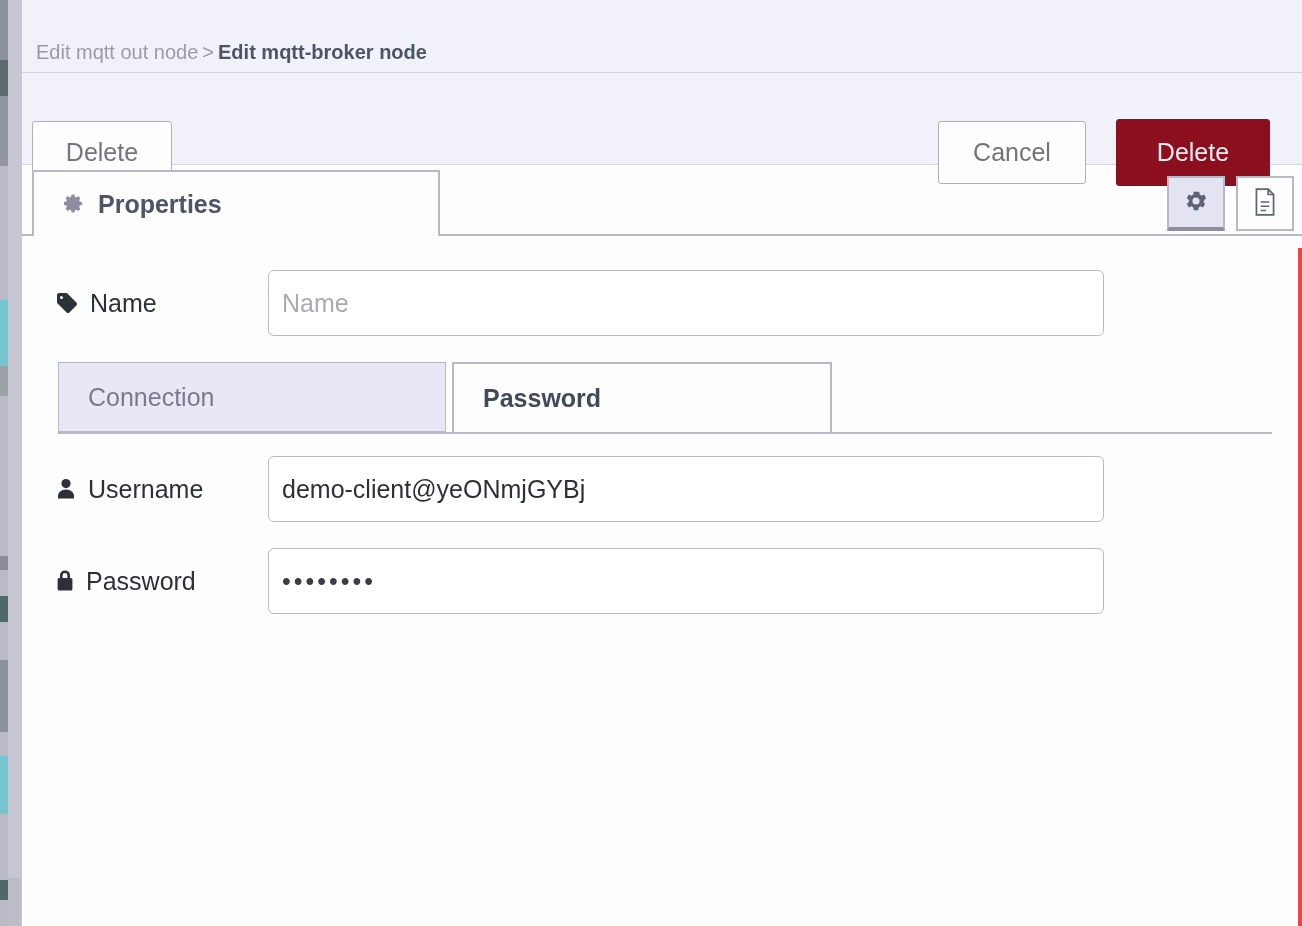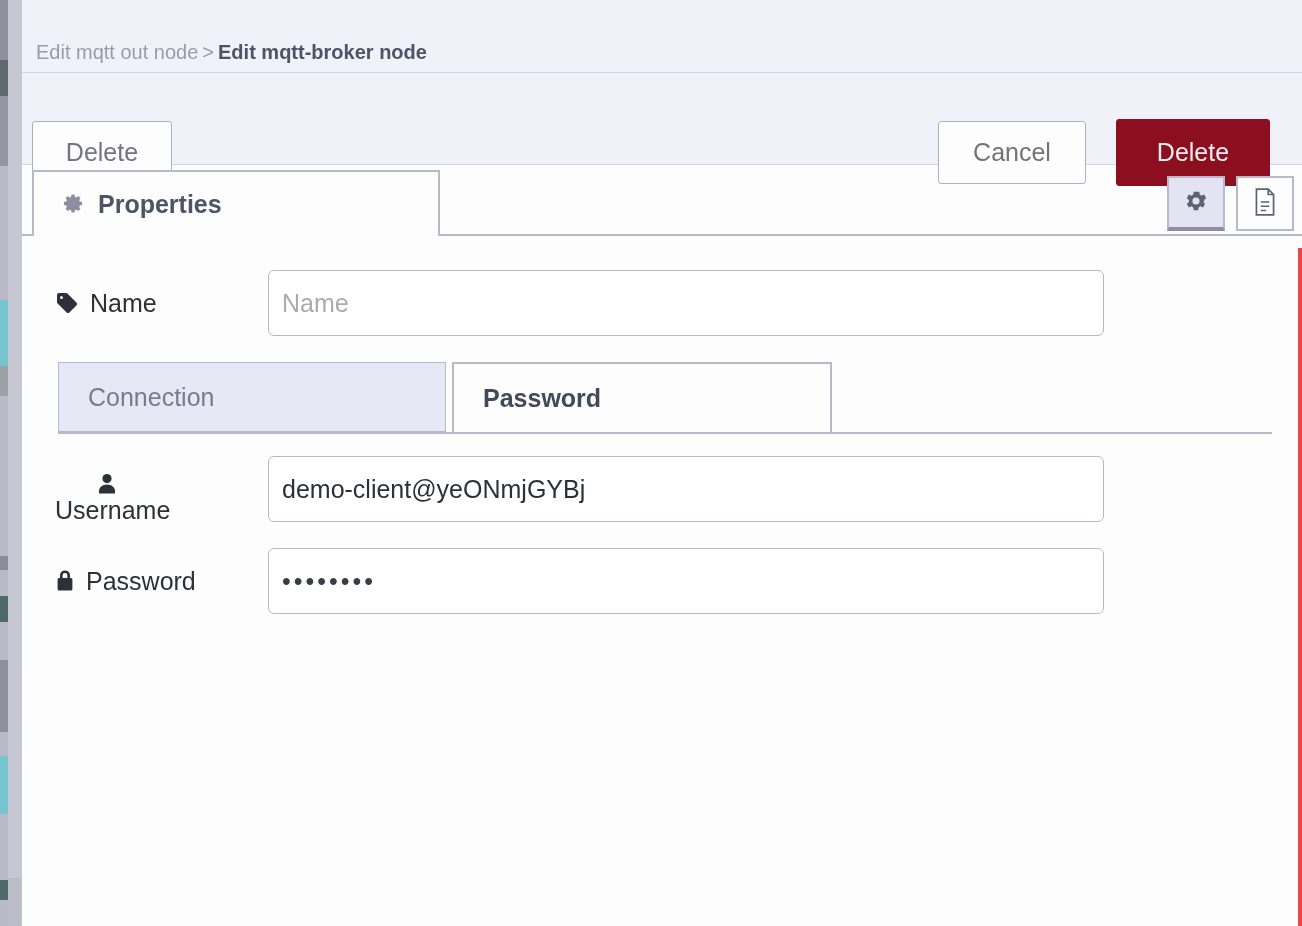--- a/index.html
+++ b/index.html
@@ -214,21 +214,21 @@
     font-size: 25px;
     color: #3a3d48;
   }
 
   
   #row-name   { top: 22px; }
   #row-name .form-label { top: 16px; height: 34px; }
   #row-name .form-input { top: 0; }
 
   #row-username { top: 208px; }
-  #row-username .form-label { top: 16px; height: 34px; flex-direction: column; }
+  #row-username .form-label { top: 16px; height: 34px; }
   #row-username .form-input { top: 0; }
 
   #row-password { top: 300px; }
   #row-password .form-label { top: 16px; height: 34px; }
   #row-password .form-input { top: 0; display:flex; align-items:center; }
 
   
   #subtabs {
     position: absolute;
     left: 0; top: 114px;

